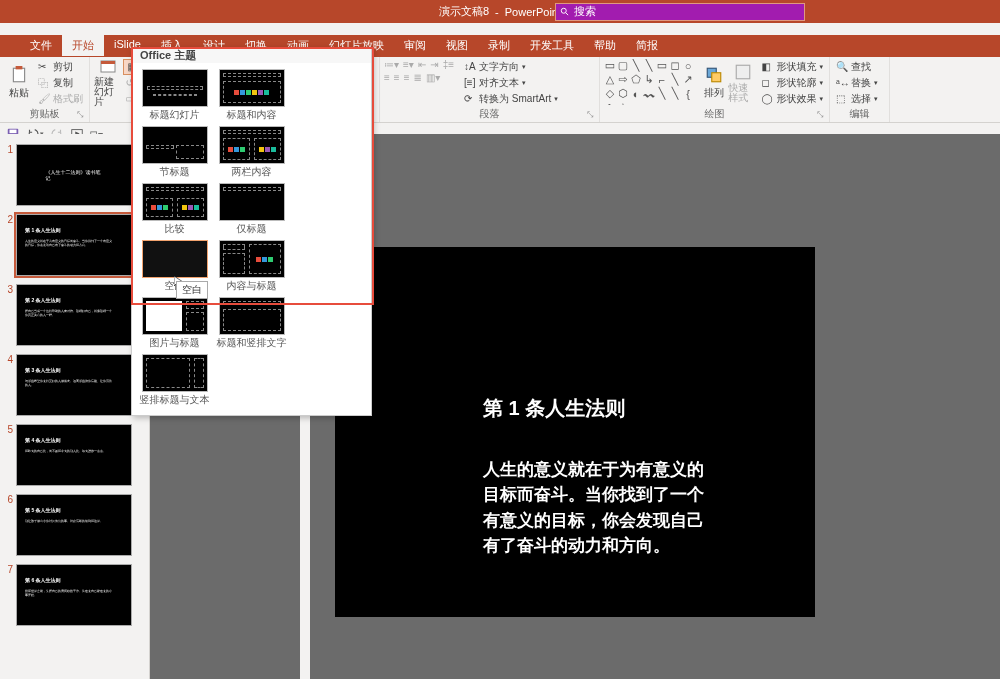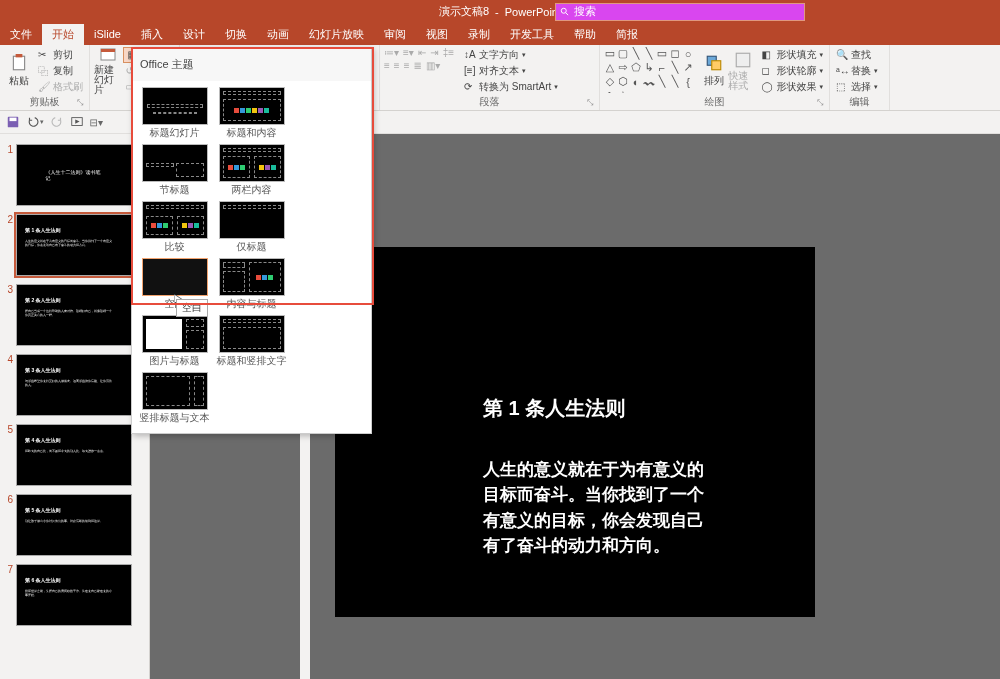--- a/index.html
+++ b/index.html
@@ -1,46 +1,46 @@
 <!DOCTYPE html>
 <html><head>
 <meta charset="utf-8">
 <style>
 * { margin: 0; padding: 0; box-sizing: border-box; font-family: "Microsoft YaHei", "Segoe UI", sans-serif; }
 body { width: 1000px; height: 679px; overflow: hidden; background: #f3f2f1; position: relative; }
 
 
 .title-bar { height: 23px; background: #b7472a; display: flex; align-items: center; color: #fff; font-size: 11px; position: relative; }
 .title-center { position: absolute; left: 50%; transform: translateX(-50%); display: flex; align-items: center; gap: 6px; }
-.search-box { position: absolute; left: 555px; width: 250px; height: 18px; background: #d946ef; border: 1px solid #e09880; display: flex; align-items: center; padding: 0 4px; gap: 4px; }
+.search-box { position: absolute; left: 555px; width: 250px; height: 18px; background: #a21caf; border: 1px solid #e09880; display: flex; align-items: center; padding: 0 4px; gap: 4px; }
 .search-box svg { width: 10px; height: 10px; }
 .search-box span { font-size: 11px; color: #fff; }
 
 
-.menu-bar { height: 22px; background: #b7472a; display: flex; align-items: center; padding: 0 0; }
+.menu-bar { height: 22px; background: #b7472a; display: flex; align-items: flex-start; padding: 0 20px; margin-top: 12px; }
 .menu-item { padding: 3px 10px; color: #fff; font-size: 11px; cursor: pointer; }
 .menu-item.active { background: #f3f2f1; color: #b7472a; }
 
 
 .ribbon { height: 66px; background: #f3f2f1; border-bottom: 1px solid #d4d2cf; display: flex; position: relative; }
 .ribbon-group { padding: 2px 4px 1px 4px; border-right: 1px solid #e1dfdd; display: flex; flex-direction: column; position: relative; }
 .ribbon-group-label { position: absolute; bottom: 1px; left: 0; right: 0; text-align: center; font-size: 10px; color: #666; }
 .ribbon-group-expand { position: absolute; bottom: 2px; right: 2px; width: 10px; height: 10px; font-size: 8px; color: #888; }
 .rg-inner { display: flex; gap: 2px; height: 50px; }
 .big-btn { display: flex; flex-direction: column; align-items: center; justify-content: center; width: 34px; height: 48px; font-size: 10px; color: #444; gap: 2px; }
 .big-btn svg, .big-btn .ico { width: 18px; height: 18px; }
 .small-row { display: flex; flex-direction: column; gap: 0; justify-content: flex-start; }
 .small-btn { display: flex; align-items: center; gap: 3px; font-size: 10px; color: #444; height: 16px; padding: 0 2px; white-space: nowrap; }
 .small-btn .ico { width: 12px; height: 12px; display: inline-block; }
 .disabled { color: #aaa; }
 
 
 .layout-popup { position: absolute; top: 47px; left: 131px; width: 241px; background: #fff; border: 1px solid #ccc; box-shadow: 2px 2px 6px rgba(0,0,0,0.25); z-index: 100; padding-bottom: 6px; }
 .popup-redbox { position: absolute; top: -1px; left: -1px; width: 243px; height: 258px; border: 2px solid #e74c3c; pointer-events: none; z-index: 101; }
-.popup-header { padding: 9px 8px; font-size: 11px; color: #444; font-weight: 400; background: #f7f7f7; }
+.popup-header { padding: 0 8px; font-size: 11px; color: #444; font-weight: 700; background: #f7f7f7; }
 .layout-grid { display: flex; flex-wrap: wrap; padding: 4px 20px 0 4px; gap: 0; }
 .layout-cell { width: 73px; display: flex; flex-direction: column; align-items: center; margin: 2px 2px 4px 2px; }
 .layout-thumb { width: 66px; height: 38px; background: #000; border: 1px solid #bbb; position: relative; }
 .layout-thumb.hover { border: 1px solid #f2a36e; background: #111; }
 .layout-label { font-size: 10px; color: #555; margin-top: 3px; text-align: center; line-height: 1; }
 .tooltip { position: absolute; top: 41px; left: 38px; background: #fff; border: 1px solid #aaa; padding: 1px 5px; font-size: 10px; color: #333; z-index: 5; }
 
 
 .th-title-center { position: absolute; top: 16px; left: 4px; right: 4px; height: 4px; border: 1px dashed #888; }
 .th-sub-center { position: absolute; top: 24px; left: 10px; right: 10px; height: 2px; border: 1px dashed #888; }

